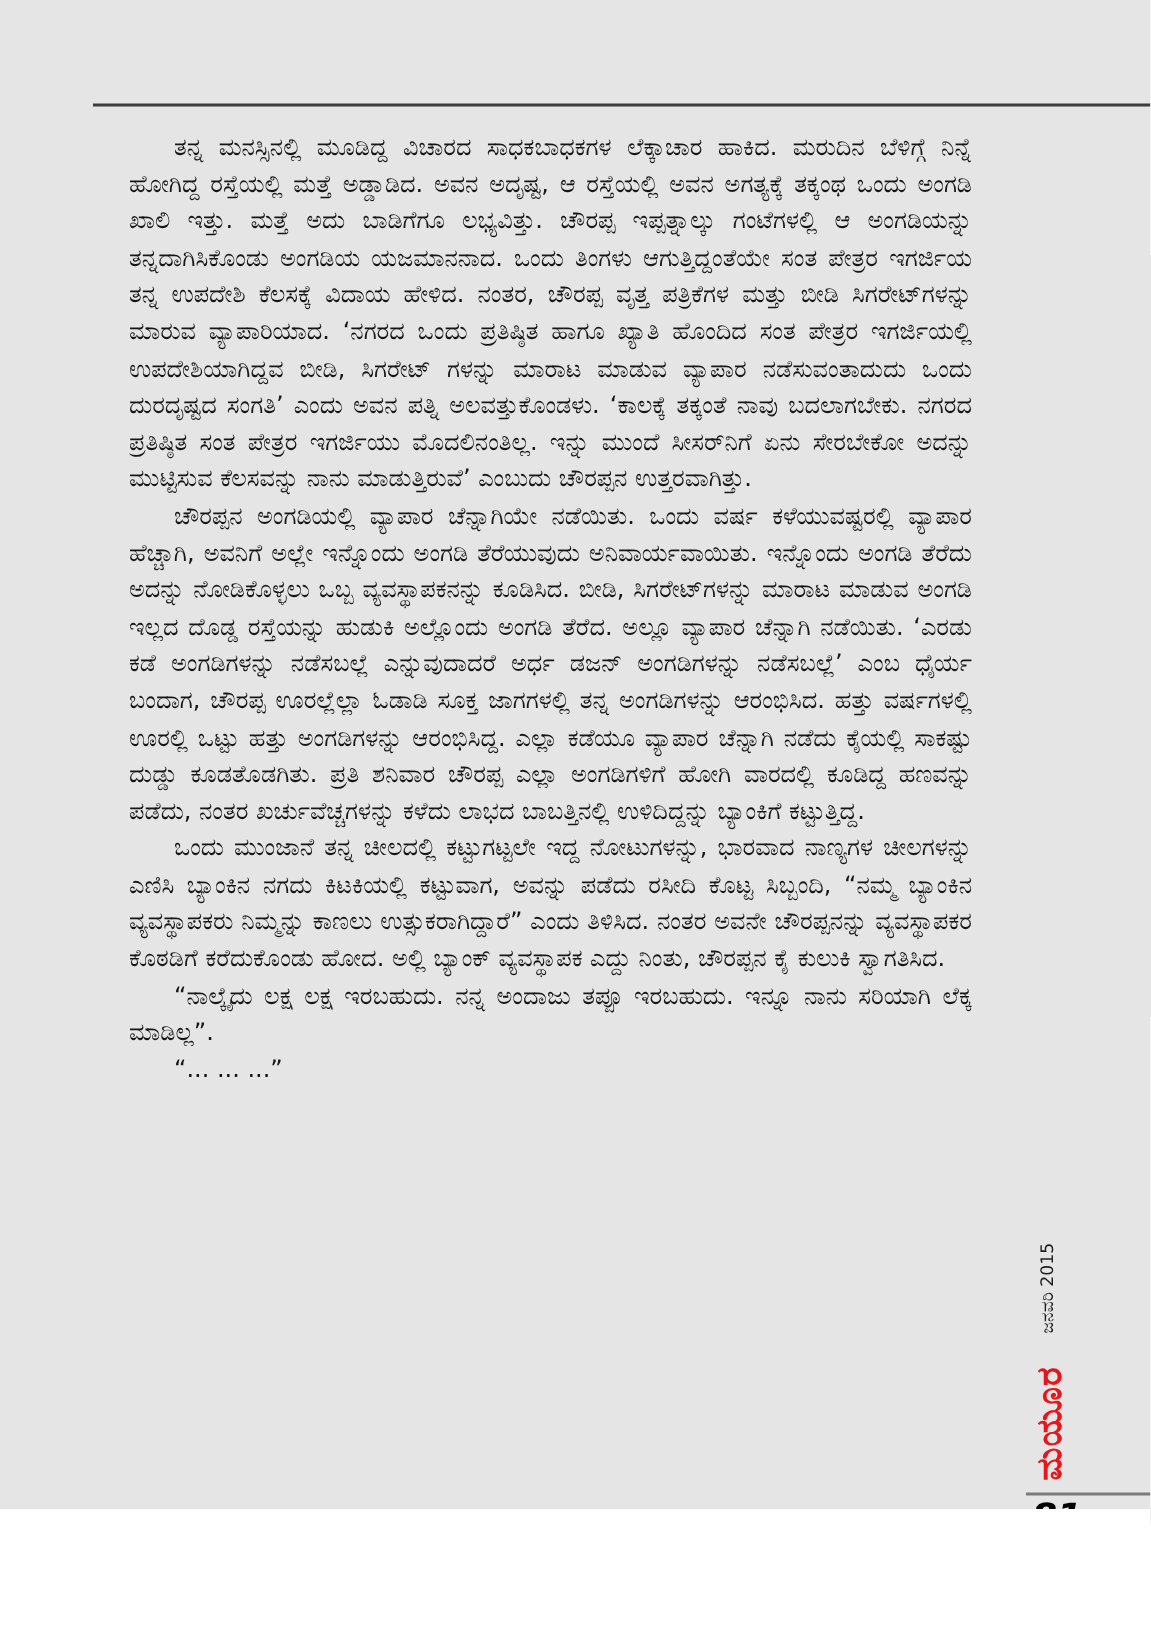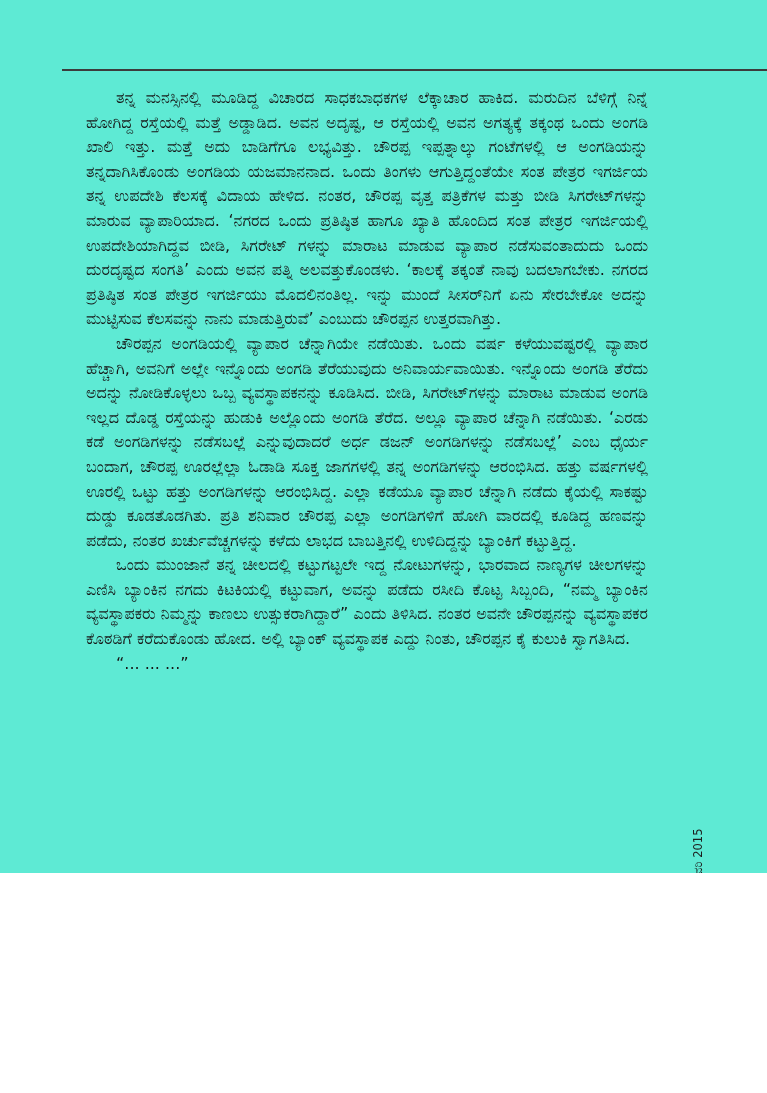--- a/index.html
+++ b/index.html
@@ -3,22 +3,22 @@
 <meta charset="utf-8">
 <style>
   html, body {
     margin: 0;
     padding: 0;
     background: #ffffff;
   }
   .page {
     position: relative;
     width: 767px;
-    height: 873px;
-    background: #5eead4;
+    height: 1006px;
+    background: #e5e5e5;
     overflow: hidden;
     font-family: "DejaVu Sans", "Liberation Sans", sans-serif;
   }
   .top-rule {
     position: absolute;
     left: 62px;
     top: 69px;
     width: 705px;
     height: 2px;
     background: #3c3c3c;
@@ -83,20 +83,21 @@
 <body>
 
 <div class="page">
 
   <div class="top-rule"></div>
 
   <div class="article">
     <p>ತನ್ನ ಮನಸ್ಸಿನಲ್ಲಿ ಮೂಡಿದ್ದ ವಿಚಾರದ ಸಾಧಕಬಾಧಕಗಳ ಲೆಕ್ಕಾಚಾರ ಹಾಕಿದ. ಮರುದಿನ ಬೆಳಿಗ್ಗೆ ನಿನ್ನೆ ಹೋಗಿದ್ದ ರಸ್ತೆಯಲ್ಲಿ ಮತ್ತೆ ಅಡ್ಡಾಡಿದ. ಅವನ ಅದೃಷ್ಟ, ಆ ರಸ್ತೆಯಲ್ಲಿ ಅವನ ಅಗತ್ಯಕ್ಕೆ ತಕ್ಕಂಥ ಒಂದು ಅಂಗಡಿ ಖಾಲಿ ಇತ್ತು. ಮತ್ತೆ ಅದು ಬಾಡಿಗೆಗೂ ಲಭ್ಯವಿತ್ತು. ಚೌರಪ್ಪ ಇಪ್ಪತ್ನಾಲ್ಕು ಗಂಟೆಗಳಲ್ಲಿ ಆ ಅಂಗಡಿಯನ್ನು ತನ್ನದಾಗಿಸಿಕೊಂಡು ಅಂಗಡಿಯ ಯಜಮಾನನಾದ. ಒಂದು ತಿಂಗಳು ಆಗುತ್ತಿದ್ದಂತೆಯೇ ಸಂತ ಪೇತ್ರರ ಇಗರ್ಜಿಯ ತನ್ನ ಉಪದೇಶಿ ಕೆಲಸಕ್ಕೆ ವಿದಾಯ ಹೇಳಿದ. ನಂತರ, ಚೌರಪ್ಪ ವೃತ್ತ ಪತ್ರಿಕೆಗಳ ಮತ್ತು ಬೀಡಿ ಸಿಗರೇಟ್‌ಗಳನ್ನು ಮಾರುವ ವ್ಯಾಪಾರಿಯಾದ. ‘ನಗರದ ಒಂದು ಪ್ರತಿಷ್ಠಿತ ಹಾಗೂ ಖ್ಯಾತಿ ಹೊಂದಿದ ಸಂತ ಪೇತ್ರರ ಇಗರ್ಜಿಯಲ್ಲಿ ಉಪದೇಶಿಯಾಗಿದ್ದವ ಬೀಡಿ, ಸಿಗರೇಟ್ ಗಳನ್ನು ಮಾರಾಟ ಮಾಡುವ ವ್ಯಾಪಾರ ನಡೆಸುವಂತಾದುದು ಒಂದು ದುರದೃಷ್ಟದ ಸಂಗತಿ’ ಎಂದು ಅವನ ಪತ್ನಿ ಅಲವತ್ತುಕೊಂಡಳು. ‘ಕಾಲಕ್ಕೆ ತಕ್ಕಂತೆ ನಾವು ಬದಲಾಗಬೇಕು. ನಗರದ ಪ್ರತಿಷ್ಠಿತ ಸಂತ ಪೇತ್ರರ ಇಗರ್ಜಿಯು ಮೊದಲಿನಂತಿಲ್ಲ. ಇನ್ನು ಮುಂದೆ ಸೀಸರ್‌ನಿಗೆ ಏನು ಸೇರಬೇಕೋ ಅದನ್ನು ಮುಟ್ಟಿಸುವ ಕೆಲಸವನ್ನು ನಾನು ಮಾಡುತ್ತಿರುವೆ’ ಎಂಬುದು ಚೌರಪ್ಪನ ಉತ್ತರವಾಗಿತ್ತು.</p>
     <p>ಚೌರಪ್ಪನ ಅಂಗಡಿಯಲ್ಲಿ ವ್ಯಾಪಾರ ಚೆನ್ನಾಗಿಯೇ ನಡೆಯಿತು. ಒಂದು ವರ್ಷ ಕಳೆಯುವಷ್ಟರಲ್ಲಿ ವ್ಯಾಪಾರ ಹೆಚ್ಚಾಗಿ, ಅವನಿಗೆ ಅಲ್ಲೇ ಇನ್ನೊಂದು ಅಂಗಡಿ ತೆರೆಯುವುದು ಅನಿವಾರ್ಯವಾಯಿತು. ಇನ್ನೊಂದು ಅಂಗಡಿ ತೆರೆದು ಅದನ್ನು ನೋಡಿಕೊಳ್ಳಲು ಒಬ್ಬ ವ್ಯವಸ್ಥಾಪಕನನ್ನು ಕೂಡಿಸಿದ. ಬೀಡಿ, ಸಿಗರೇಟ್‌ಗಳನ್ನು ಮಾರಾಟ ಮಾಡುವ ಅಂಗಡಿ ಇಲ್ಲದ ದೊಡ್ಡ ರಸ್ತೆಯನ್ನು ಹುಡುಕಿ ಅಲ್ಲೊಂದು ಅಂಗಡಿ ತೆರೆದ. ಅಲ್ಲೂ ವ್ಯಾಪಾರ ಚೆನ್ನಾಗಿ ನಡೆಯಿತು. ‘ಎರಡು ಕಡೆ ಅಂಗಡಿಗಳನ್ನು ನಡೆಸಬಲ್ಲೆ ಎನ್ನುವುದಾದರೆ ಅರ್ಧ ಡಜನ್ ಅಂಗಡಿಗಳನ್ನು ನಡೆಸಬಲ್ಲೆ’ ಎಂಬ ಧೈರ್ಯ ಬಂದಾಗ, ಚೌರಪ್ಪ ಊರಲ್ಲೆಲ್ಲಾ ಓಡಾಡಿ ಸೂಕ್ತ ಜಾಗಗಳಲ್ಲಿ ತನ್ನ ಅಂಗಡಿಗಳನ್ನು ಆರಂಭಿಸಿದ. ಹತ್ತು ವರ್ಷಗಳಲ್ಲಿ ಊರಲ್ಲಿ ಒಟ್ಟು ಹತ್ತು ಅಂಗಡಿಗಳನ್ನು ಆರಂಭಿಸಿದ್ದ. ಎಲ್ಲಾ ಕಡೆಯೂ ವ್ಯಾಪಾರ ಚೆನ್ನಾಗಿ ನಡೆದು ಕೈಯಲ್ಲಿ ಸಾಕಷ್ಟು ದುಡ್ಡು ಕೂಡತೊಡಗಿತು. ಪ್ರತಿ ಶನಿವಾರ ಚೌರಪ್ಪ ಎಲ್ಲಾ ಅಂಗಡಿಗಳಿಗೆ ಹೋಗಿ ವಾರದಲ್ಲಿ ಕೂಡಿದ್ದ ಹಣವನ್ನು ಪಡೆದು, ನಂತರ ಖರ್ಚುವೆಚ್ಚಗಳನ್ನು ಕಳೆದು ಲಾಭದ ಬಾಬತ್ತಿನಲ್ಲಿ ಉಳಿದಿದ್ದನ್ನು ಬ್ಯಾಂಕಿಗೆ ಕಟ್ಟುತ್ತಿದ್ದ.</p>
     <p>ಒಂದು ಮುಂಜಾನೆ ತನ್ನ ಚೀಲದಲ್ಲಿ ಕಟ್ಟುಗಟ್ಟಲೇ ಇದ್ದ ನೋಟುಗಳನ್ನು, ಭಾರವಾದ ನಾಣ್ಯಗಳ ಚೀಲಗಳನ್ನು ಎಣಿಸಿ ಬ್ಯಾಂಕಿನ ನಗದು ಕಿಟಕಿಯಲ್ಲಿ ಕಟ್ಟುವಾಗ, ಅವನ್ನು ಪಡೆದು ರಸೀದಿ ಕೊಟ್ಟ ಸಿಬ್ಬಂದಿ, “ನಮ್ಮ ಬ್ಯಾಂಕಿನ ವ್ಯವಸ್ಥಾಪಕರು ನಿಮ್ಮನ್ನು ಕಾಣಲು ಉತ್ಸುಕರಾಗಿದ್ದಾರೆ” ಎಂದು ತಿಳಿಸಿದ. ನಂತರ ಅವನೇ ಚೌರಪ್ಪನನ್ನು ವ್ಯವಸ್ಥಾಪಕರ ಕೊಠಡಿಗೆ ಕರೆದುಕೊಂಡು ಹೋದ. ಅಲ್ಲಿ ಬ್ಯಾಂಕ್ ವ್ಯವಸ್ಥಾಪಕ ಎದ್ದು ನಿಂತು, ಚೌರಪ್ಪನ ಕೈ ಕುಲುಕಿ ಸ್ವಾಗತಿಸಿದ.</p>
+    <p>“ನಾಲ್ಕೈದು ಲಕ್ಷ ಲಕ್ಷ ಇರಬಹುದು. ನನ್ನ ಅಂದಾಜು ತಪ್ಪೂ ಇರಬಹುದು. ಇನ್ನೂ ನಾನು ಸರಿಯಾಗಿ ಲೆಕ್ಕ ಮಾಡಿಲ್ಲ”.</p>
     <p>“... ... ...”</p>
   </div>
 
   <div class="margin-col">
     <div class="issue-date">ಜನವರಿ 2015</div>
     <div class="magazine-name">ಮಯೂರ</div>
   </div>
 
   <div class="folio-rule"></div>
   <div class="page-number">81</div>

